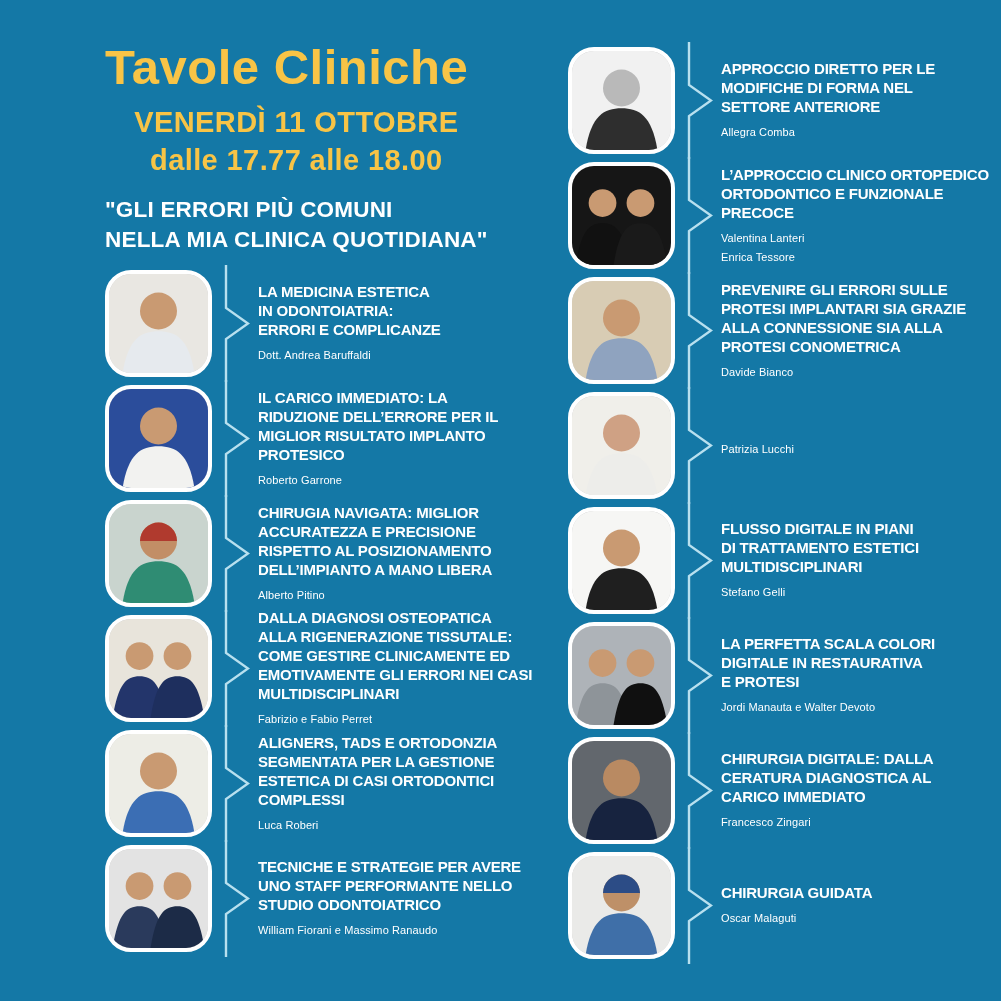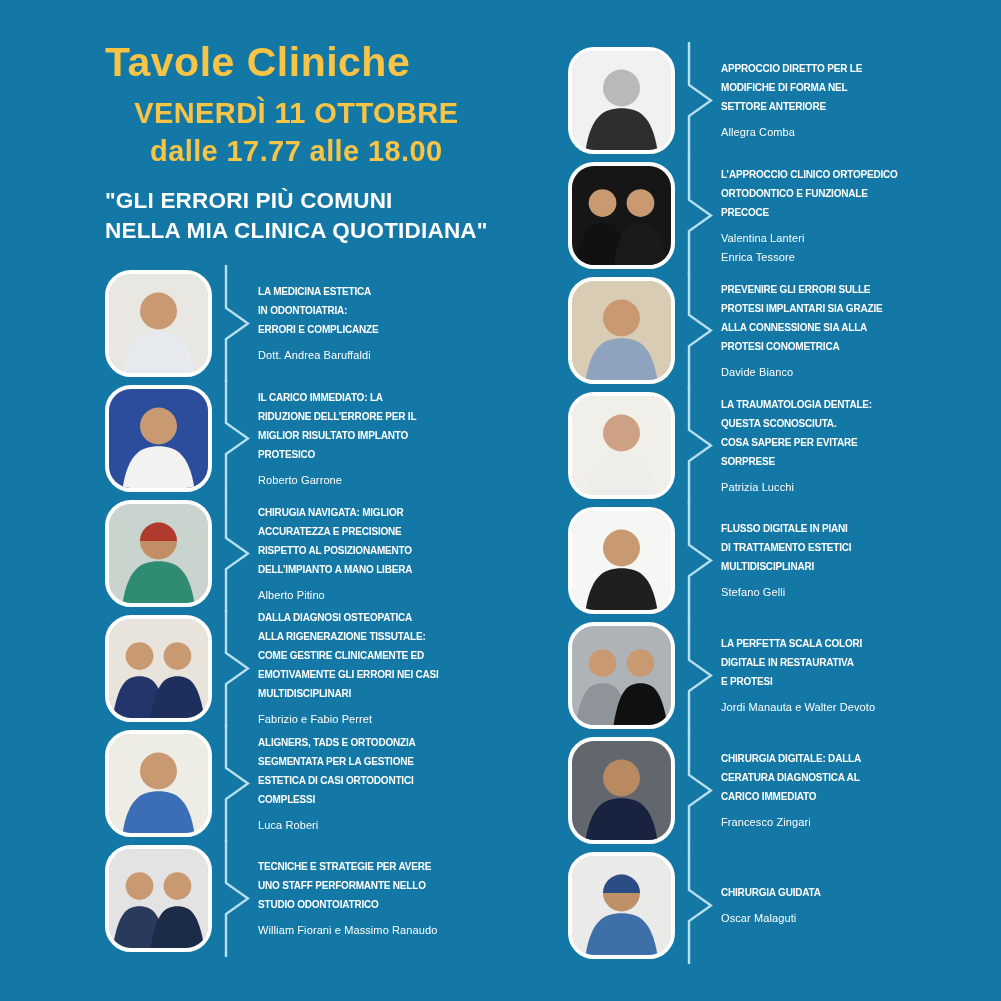--- a/index.html
+++ b/index.html
@@ -11,21 +11,21 @@
   *{margin:0;padding:0;box-sizing:border-box}
   html,body{width:1001px;height:1001px}
   body{
     background:var(--bg);
     font-family:"Liberation Sans", sans-serif;
     overflow:hidden;
     position:relative;
   }
   .header{position:absolute;left:105px;top:40px}
   .title{
-    font-size:41px;font-weight:700;color:var(--yellow);
+    font-size:49px;font-weight:700;color:var(--yellow);
     letter-spacing:.5px;line-height:1.12;
   }
   .date-line{
     font-size:29px;font-weight:700;color:var(--yellow);
     letter-spacing:.4px;line-height:1.0;margin-top:13px;text-align:center;
   }
   .date-line.second{margin-top:9px}
   .subtitle{
     font-size:22.5px;font-weight:700;color:var(--white);
     line-height:30px;margin-top:20px;white-space:pre;
@@ -43,21 +43,21 @@
   .photo svg{display:block;width:100%;height:100%}
   .chevron{
     width:26px;height:119px;flex:0 0 auto;
     margin:0 8px 0 12px;
   }
   .chevron polyline{
     fill:none;stroke:var(--chev);stroke-width:2.4;stroke-linejoin:miter;
   }
   .txt{display:flex;flex-direction:column;justify-content:center}
   .talk-title{
-    font-weight:700;font-size:10px;line-height:19px;
+    font-weight:700;font-size:15px;line-height:19px;
     color:var(--white);white-space:pre;letter-spacing:-.2px;
   }
   .speaker-name{
     font-weight:400;font-size:11px;line-height:19px;
     color:var(--white);white-space:pre;margin-top:7px;letter-spacing:.1px;
   }
 </style>
 </head>
 <body>
 
@@ -274,24 +274,20 @@
           <rect width="107" height="107" fill="#F0EFEA"></rect>
           <circle cx="53.5" cy="40" r="20" fill="#CFA184"></circle>
           <path d="M 14.5 108 C 20.5 70 34.5 62 53.5 62
         C 72.5 62 86.5 70 92.5 108 Z" fill="#EDEDEA"></path>
         </svg>
       </div>
     <svg class="chevron" viewBox="0 0 26 119" preserveAspectRatio="none">
       <polyline points="2,1 2,44 24,59.5 2,75 2,118"></polyline>
     </svg>
     <div class="txt">
-      <div class="talk-title">LA TRAUMATOLOGIA DENTALE:
-QUESTA SCONOSCIUTA.
-COSA SAPERE PER EVITARE
-SORPRESE</div>
       <div class="speaker-name">Patrizia Lucchi</div>
     </div>
   </div>
 
   <div class="row">
     <div class="photo">
         <svg viewBox="0 0 107 107" xmlns="http://www.w3.org/2000/svg">
           <rect width="107" height="107" fill="#F6F6F4"></rect>
           <circle cx="53.5" cy="40" r="20" fill="#C99A72"></circle>
           <path d="M 14.5 108 C 20.5 70 34.5 62 53.5 62

